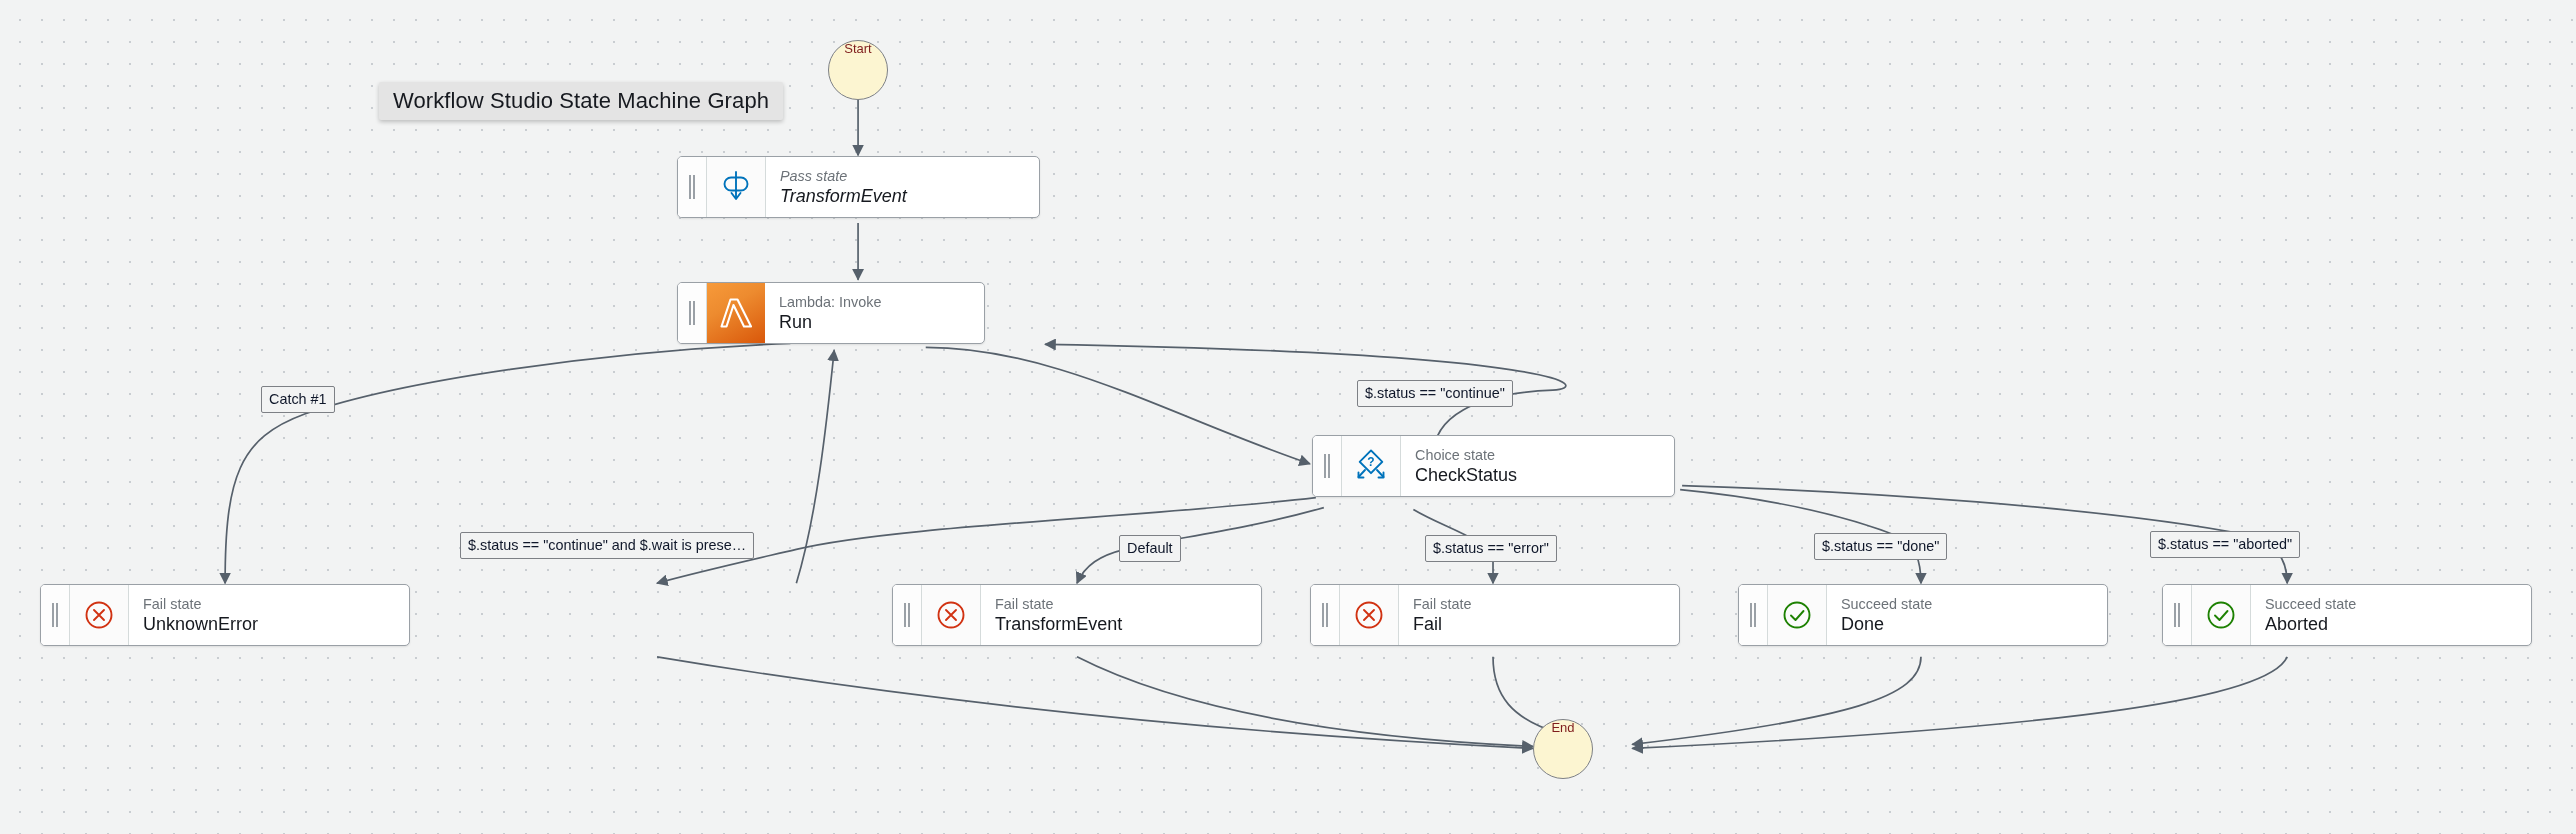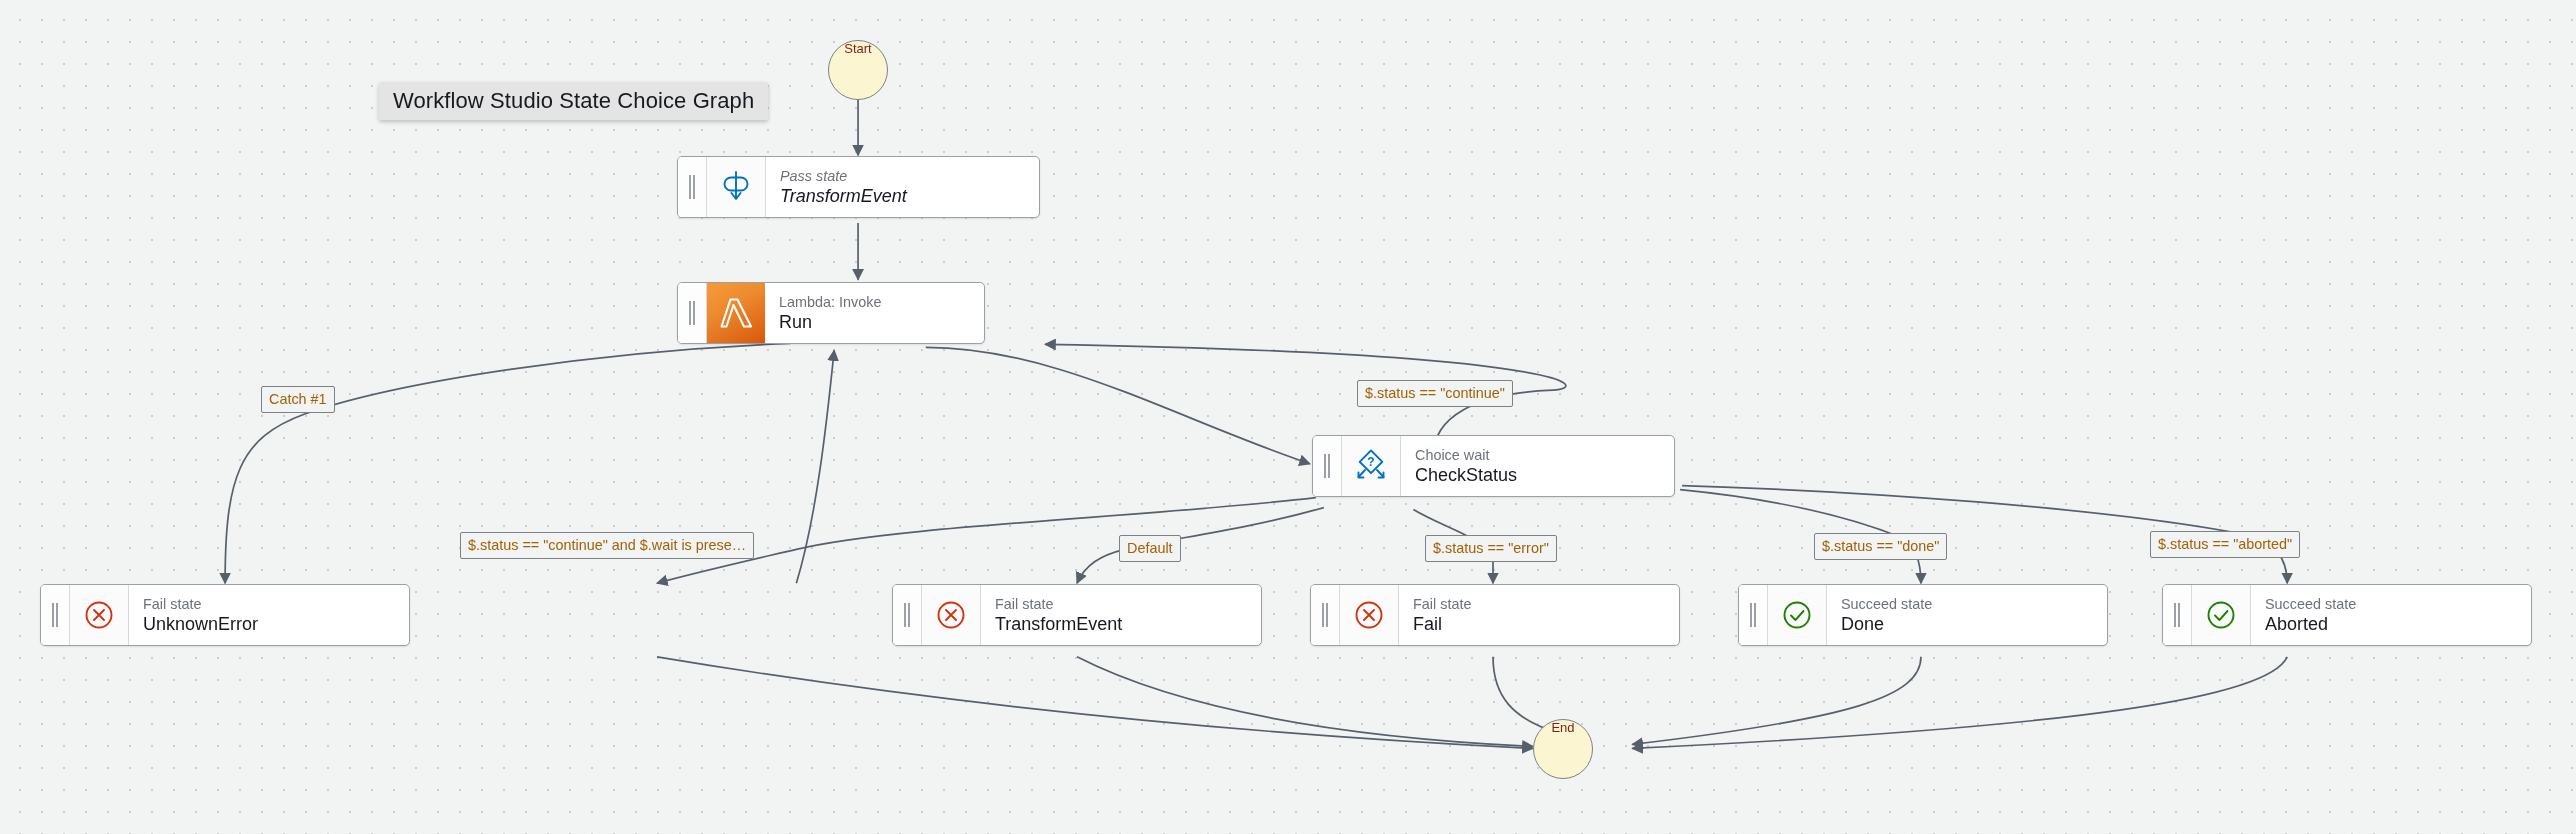--- a/index.html
+++ b/index.html
@@ -125,21 +125,21 @@
     color: #16191f;
     line-height: 1.25;
     white-space: nowrap;
   }
 
   
   .edge-label {
     position: absolute;
     background: #f2f3f3;
     border: 1.2px solid #7d8085;
-    color: #a16207;
+    color: #0f172a;
     font-size: 14.4px;
     line-height: 1;
     padding: 5px 7px 6px;
     border-radius: 2px;
     white-space: nowrap;
     box-sizing: border-box;
   }
 </style>
 </head>
 <body>
@@ -181,21 +181,21 @@
       <path d="M 1082 660 C 1180 710, 1330 740, 1540 750"></path>
 
       <path d="M 1500 660 C 1500 700, 1520 722, 1564 736"></path>
 
       <path d="M 1930 660 C 1930 700, 1860 722, 1640 748"></path>
 
       <path d="M 2298 660 C 2280 700, 2100 730, 1640 752"></path>
     </g>
   </svg>
 
-  <div class="graph-title">Workflow Studio State Choice Graph</div>
+  <div class="graph-title">Workflow Studio State Machine Graph</div>
 
   <div class="terminal" style="left:828px; top:40px;">
     <span>Start</span>
   </div>
 
   <div class="terminal" style="left:1533px; top:719px;">
     <span>End</span>
   </div>
 
   <div class="node" style="left:677px; top:156px; width:363px;font-style:italic;">
@@ -241,21 +241,21 @@
       <svg width="36" height="36" viewBox="0 0 36 36" fill="none" stroke="#0073bb" stroke-width="1.9" stroke-linecap="round" stroke-linejoin="round">
         <rect x="18" y="2.5" width="16" height="16" transform="rotate(45 18 2.5)"></rect>
         <text x="18" y="18" text-anchor="middle" font-family="'Liberation Sans', sans-serif" font-size="12" font-weight="bold" fill="#0073bb" stroke="none">?</text>
         <path d="M12 22 L5.5 29"></path>
         <path d="M5.5 24.5 L5.5 29.5 L10.5 29.5"></path>
         <path d="M24 22 L30.5 29"></path>
         <path d="M30.5 24.5 L30.5 29.5 L25.5 29.5"></path>
       </svg>
     </div>
     <div class="labels">
-      <div class="kind">Choice wait</div>
+      <div class="kind">Choice state</div>
       <div class="name">CheckStatus</div>
     </div>
   </div>
 
   <div class="node" style="left:40px; top:584px; width:370px;">
     <div class="grip">
         <i></i>
         <i></i>
       </div>
     <div class="iconcell">

